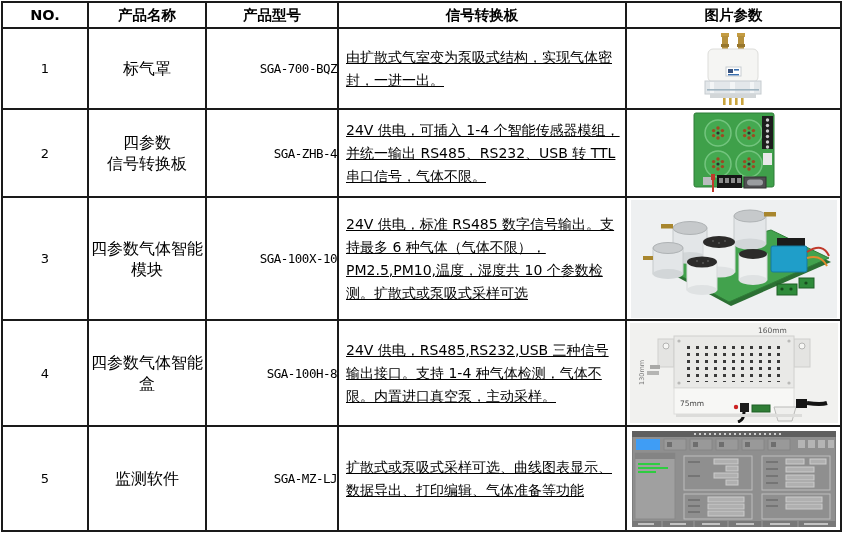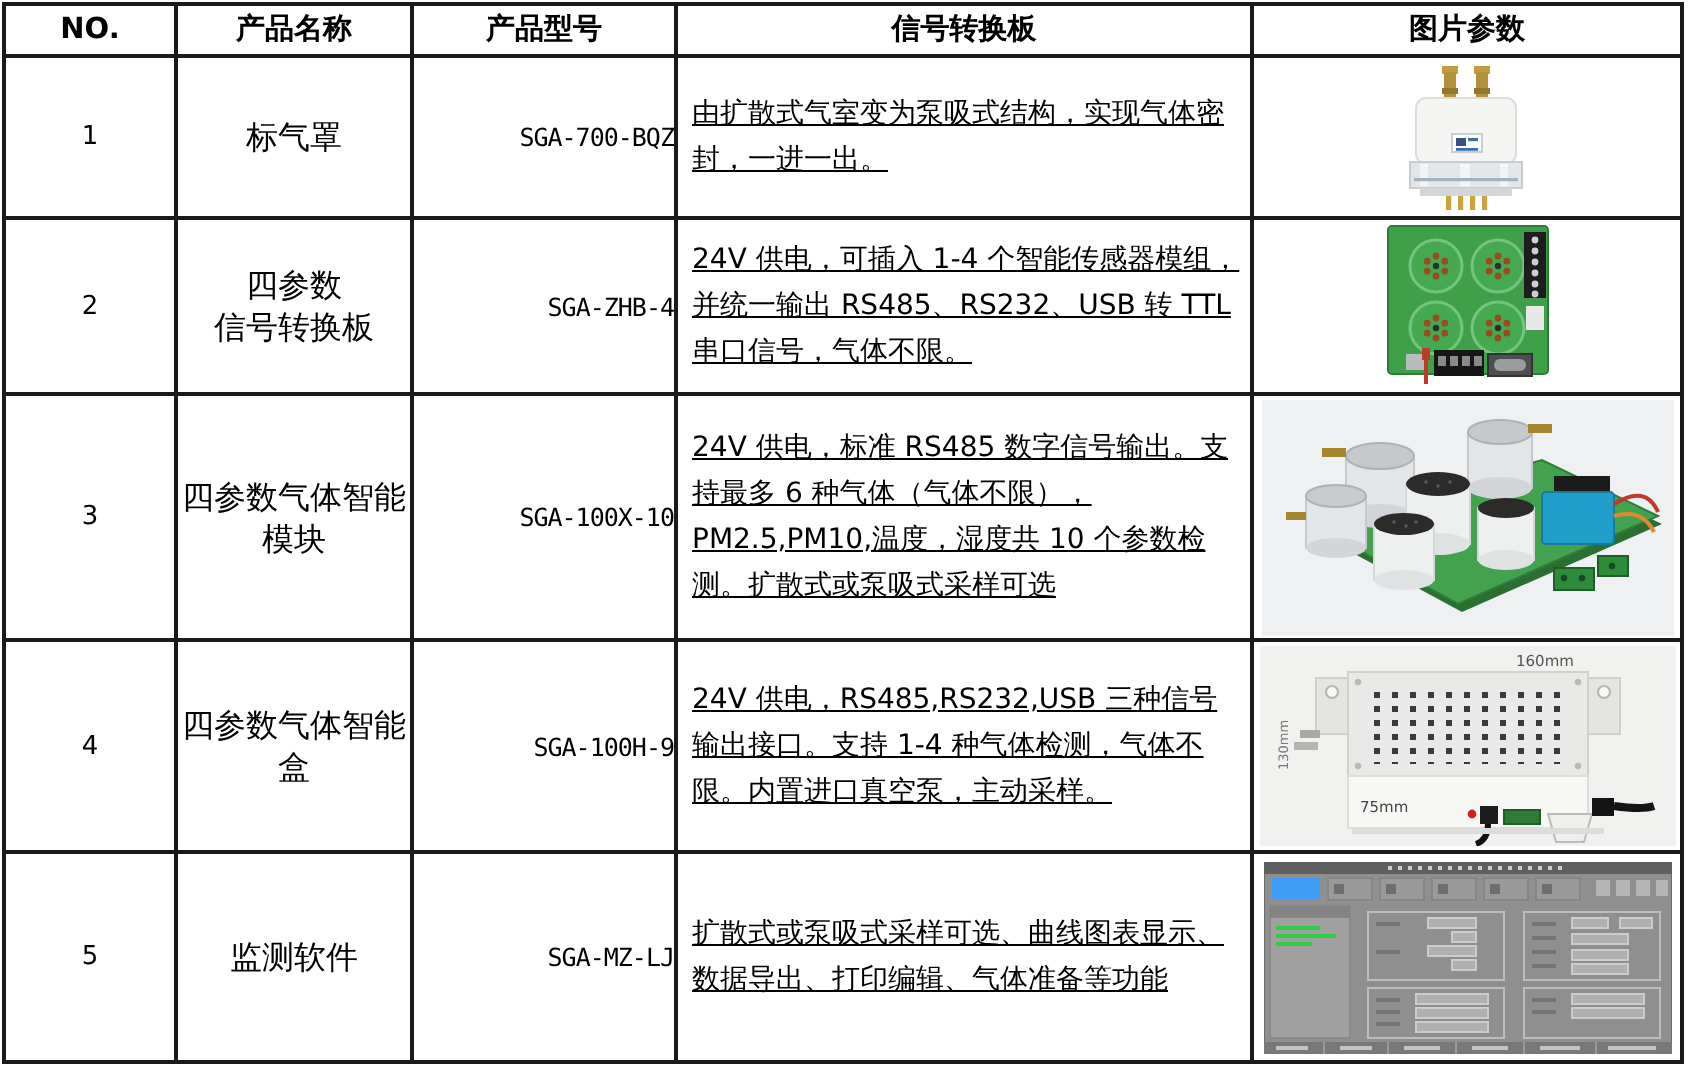--- a/index.html
+++ b/index.html
@@ -211,21 +211,21 @@
         </svg>
       </td>
     </tr>
 
     <tr class="r4">
       <td class="no">4</td>
       <td class="name">
         <div>四参数气体智能</div>
         <div>盒</div>
       </td>
-      <td class="model">SGA-100H-9</td>
+      <td class="model">SGA-100H-8</td>
       <td class="func">
         <div class="ft">24V 供电，RS485,RS232,USB 三种信号输出接口。支持 1-4 种气体检测，气体不限。内置进口真空泵，主动采样。</div>
       </td>
       <td class="photo">
         <svg width="208" height="100" viewBox="0 0 208 100">
           <defs>
             <pattern id="holes" width="9" height="7" patternUnits="userSpaceOnUse">
               <rect width="9" height="7" fill="#e9e9e7"></rect>
                 <rect x="3" y="2" width="3" height="3" fill="#3a3a3a"></rect>
             </pattern>

